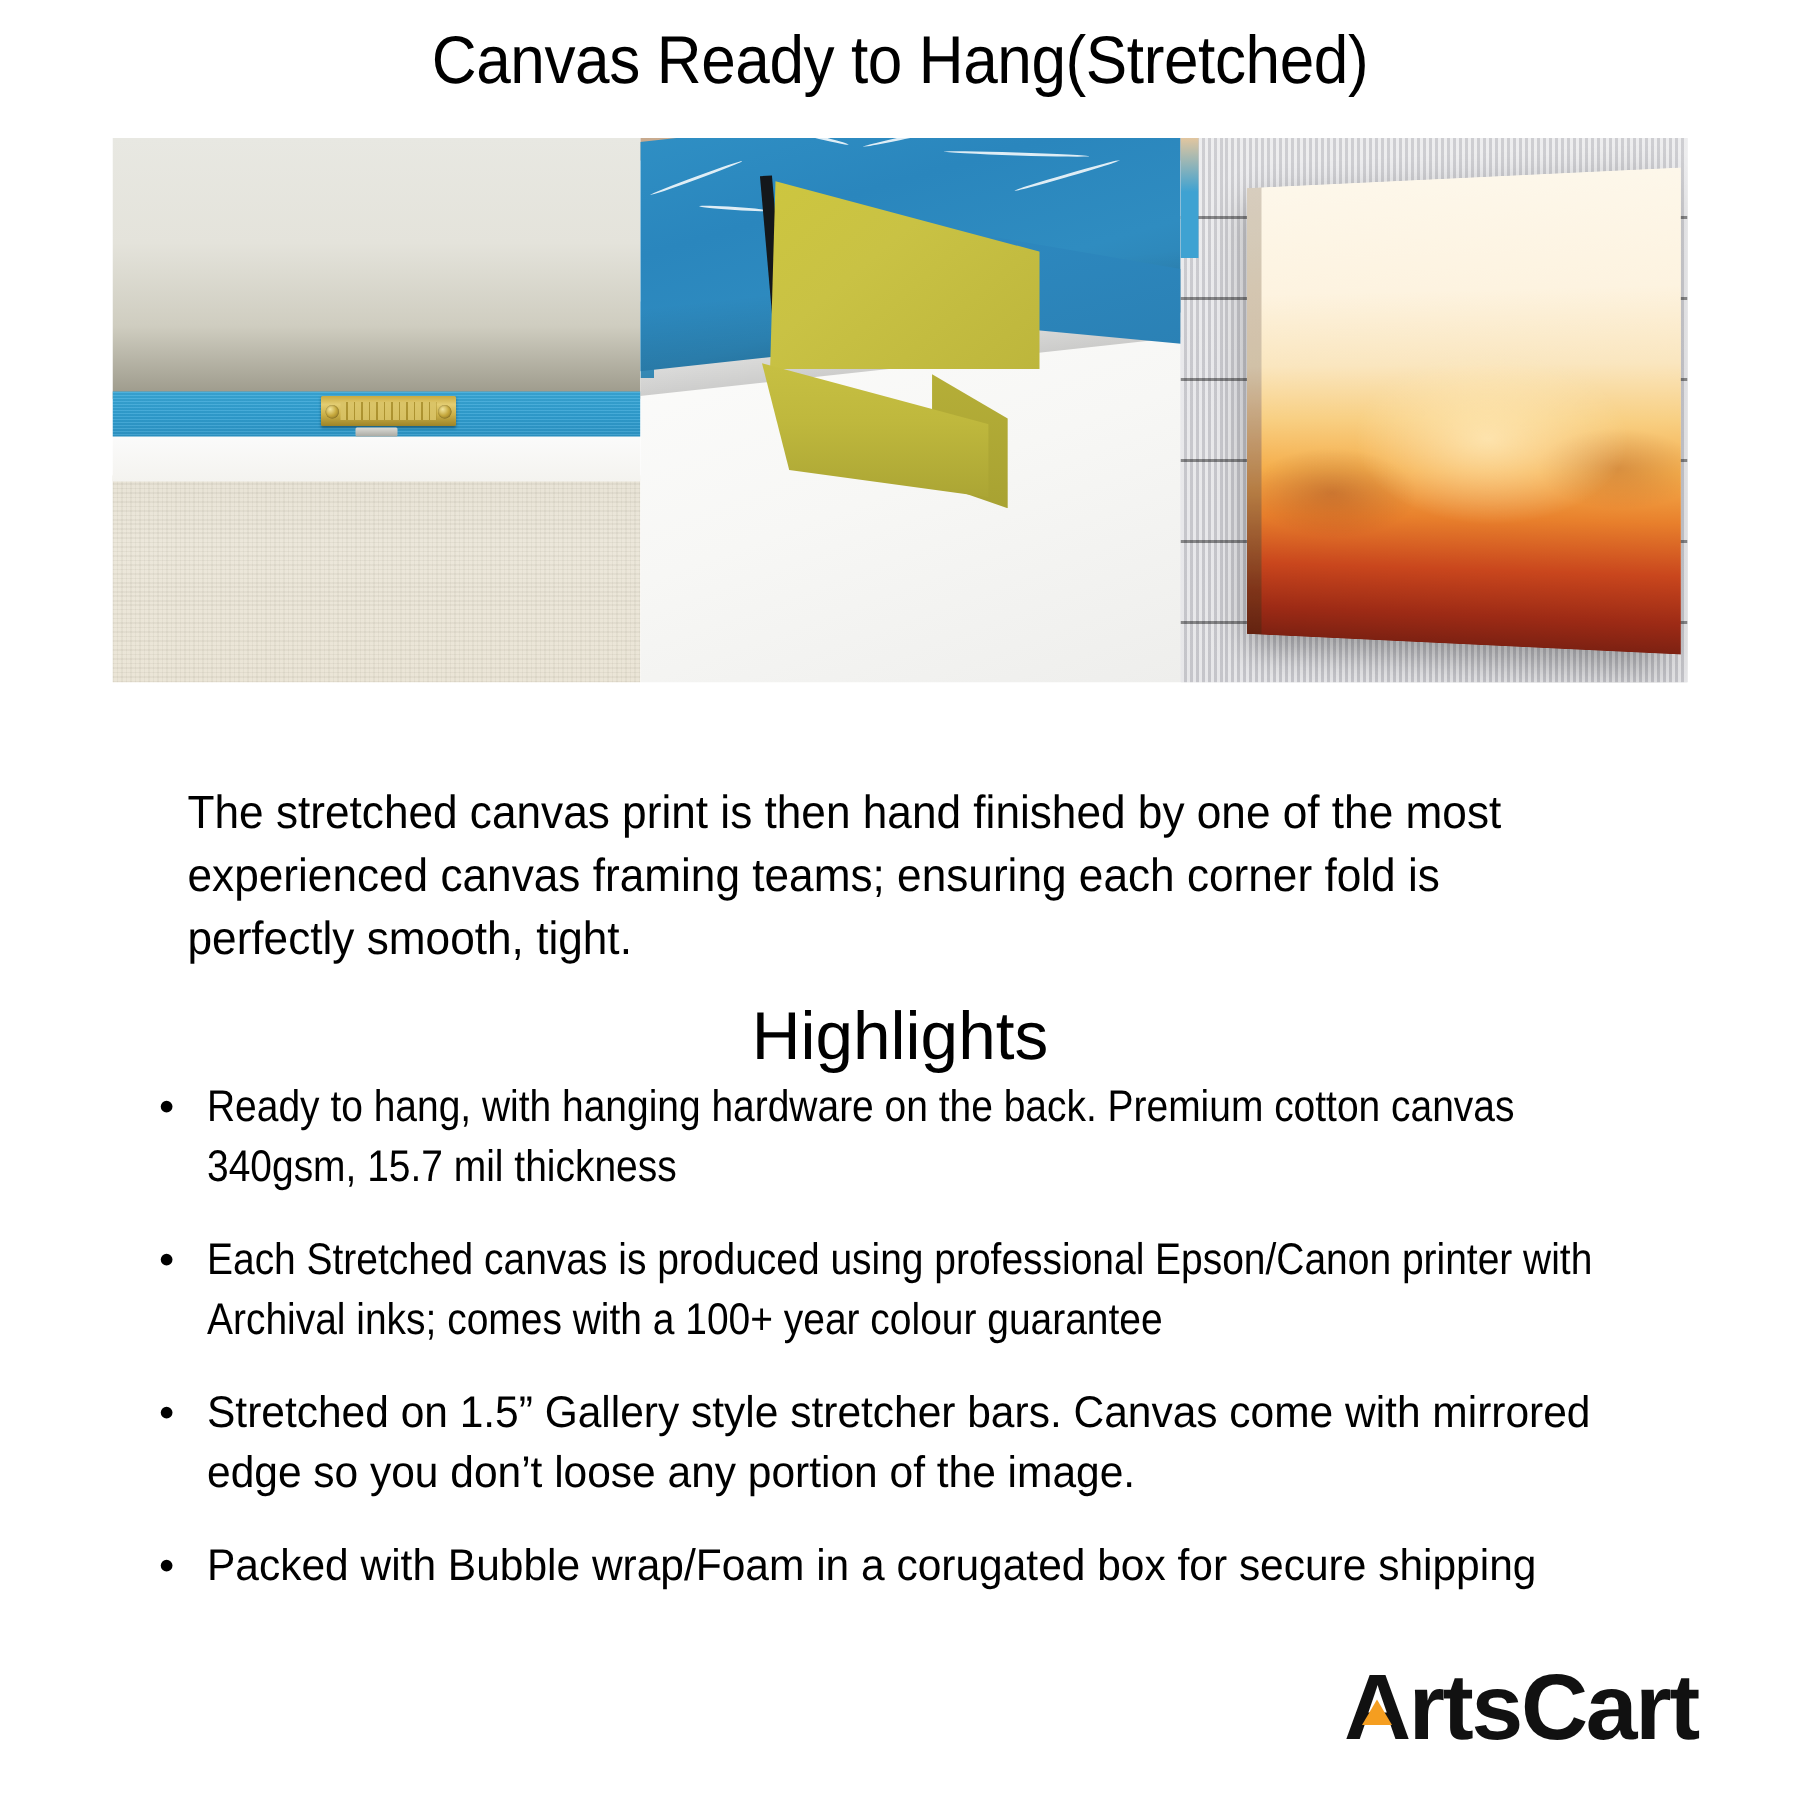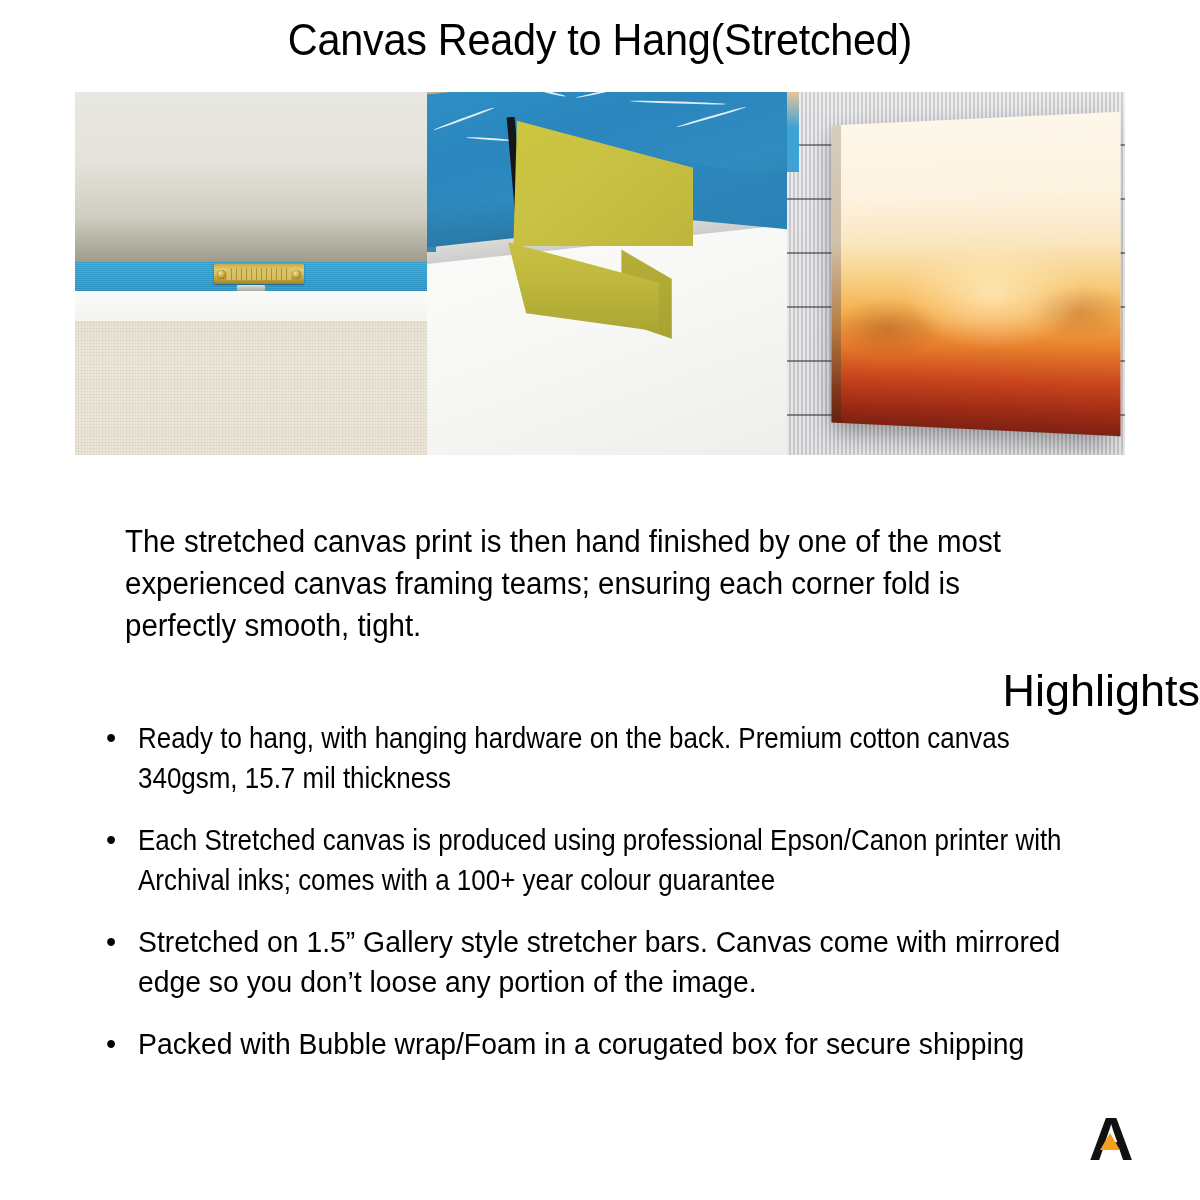--- a/index.html
+++ b/index.html
@@ -218,21 +218,21 @@
     font-size: 31px;
     line-height: 42px;
     transform: scaleX(0.95);
     transform-origin: left top;
   }
 
   
   .highlights-heading {
     position: absolute;
     left: 0; top: 628px; width: 1200px;
-    text-align: right;
+    text-align: center;
     font-family: "Liberation Sans", sans-serif;
     font-size: 45px;
     line-height: 52px;
     font-weight: 400;
   }
 
   
   .bullet-list {
     position: absolute;
     left: 100px;
@@ -374,13 +374,14 @@
     <span class="dot">•</span>
     <span class="txt">Packed with Bubble wrap/Foam in a corugated box for secure shipping</span>
   </li>
 </ul>
 
 <div class="logo">
   <span class="logo-a">
     <span>A</span>
     <span class="tri"></span>
   </span>
+  <span>rtsCart</span>
 </div>
 
 </body></html>

